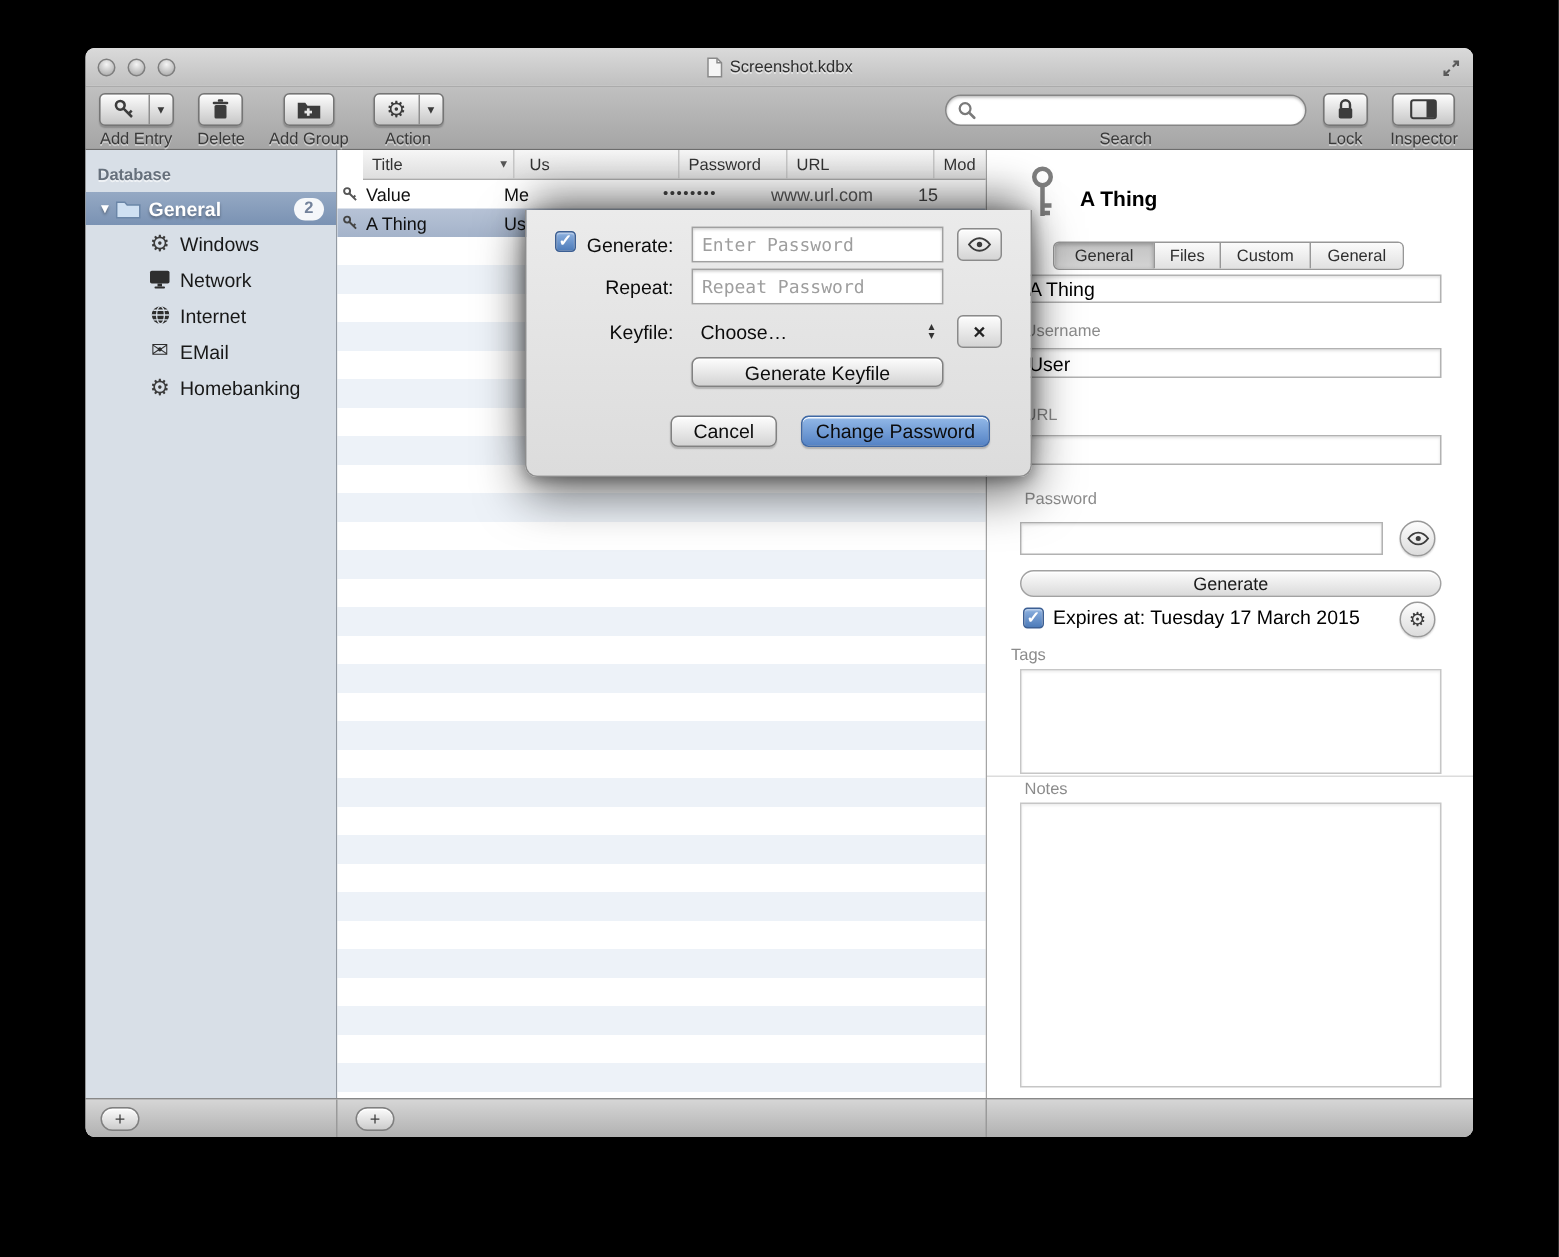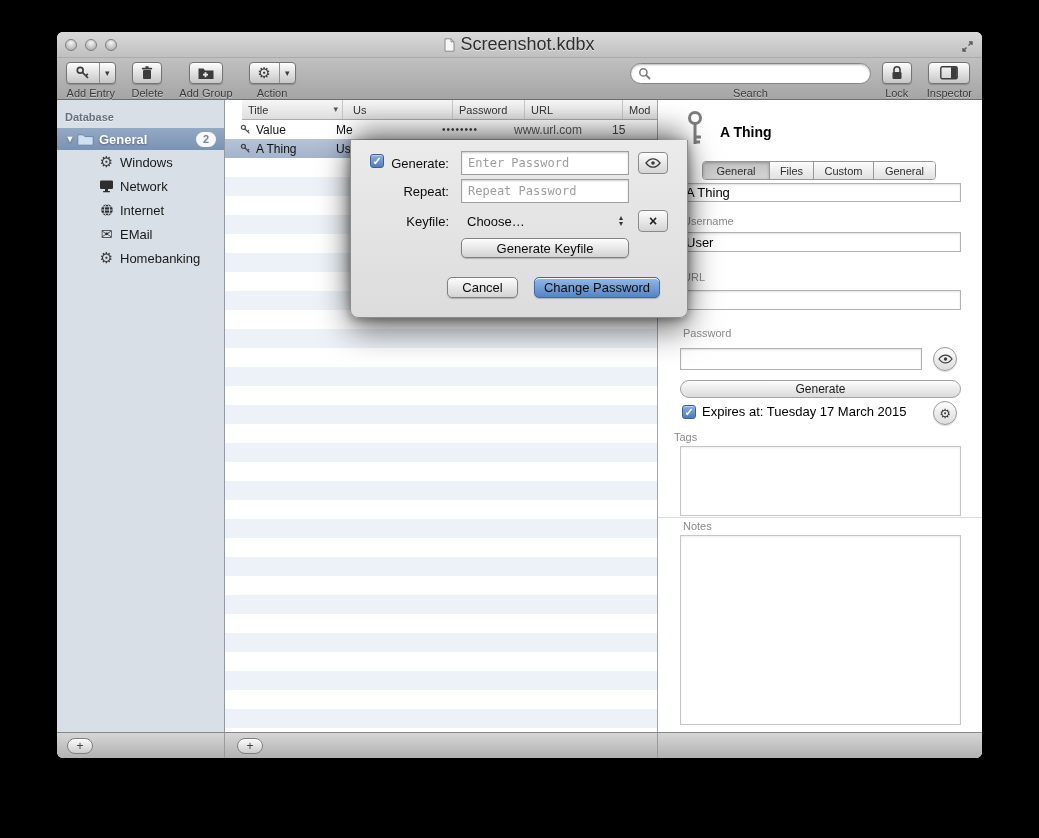--- a/index.html
+++ b/index.html
@@ -13,21 +13,21 @@
             box-shadow:0 22px 60px rgba(0,0,0,.85); }
 
   
   .titlebar { position:relative; height:26px;
               background:linear-gradient(#dadada,#c0c0c0);
               border-bottom:1px solid #ababab; }
   .traffic { position:absolute; left:8px; top:7px; display:flex; gap:8px; }
   .tl { width:12px; height:12px; border-radius:50%; border:1px solid #7e7e7e;
         background:radial-gradient(circle at 50% 30%, #f4f4f4, #a2a2a2); }
   .title-wrap { height:100%; display:flex; align-items:center; justify-content:center; gap:5px; }
-  .win-title { font-size:18px; color:#2e2e2e; text-shadow:0 1px 0 rgba(255,255,255,.55); }
+  .win-title { font-size:11px; color:#2e2e2e; text-shadow:0 1px 0 rgba(255,255,255,.55); }
   .fs-icon { position:absolute; right:8px; top:7px; width:13px; height:13px; }
 
   
   .toolbar { position:relative; height:42px;
              background:linear-gradient(#c0c0c0,#a5a5a5);
              border-bottom:1px solid #6d6d6d; }
   .tb-left { position:absolute; left:9px; top:4px; display:flex; gap:16px; }
   .tb-item { display:flex; flex-direction:column; align-items:center; }
   .tb-btn { height:22px; border:1px solid #757575; border-radius:4px;
             background:linear-gradient(#fdfdfd,#c6c6c6);
@@ -75,21 +75,21 @@
                border-bottom:1px solid #ababab; display:flex; font-size:11px; color:#333;margin-left:17px; }
   .el-col { padding:4px 4px 0 6px; border-right:1px solid #c6c6c6; position:relative; }
   .el-col .sort { position:absolute; right:4px; top:4px; font-size:9px; color:#555; }
   .w-title{ width:101px; } .w-user{ width:110px; padding-left:10px; }
   .w-pass{ width:72px; } .w-url{ width:98px; } .w-mod{ flex:1; border-right:none; }
   .el-body { position:absolute; top:20px; bottom:0; left:0; right:0;
              background:repeating-linear-gradient(180deg,#ffffff 0 19px,#edf2f8 19px 38px); }
   .el-row { height:19px; display:flex; align-items:center; font-size:12px; color:#101010; }
   .el-row.selected { background:linear-gradient(#b7c3d6,#a4b3ca); }
   .c { overflow:hidden; white-space:nowrap; }
-  .c-title{ width:101px; display:flex; align-items:center; gap:5px; padding-left:15px; }
+  .c-title{ width:101px; display:flex; align-items:center; gap:5px; padding-left:3px; }
   .c-user{ width:110px; padding-left:10px; }
   .c-pass{ width:72px; padding-left:6px; font-size:10px; letter-spacing:1px; color:#444; }
   .c-url{ width:98px; padding-left:6px; color:#5c5c5c; }
   .c-mod{ flex:1; padding-left:6px; color:#444; }
 
   
   .inspector { flex:1; background:#fff; position:relative; font-size:13px; }
   .insp-key { position:absolute; left:24px; top:10px; }
   .insp-title { position:absolute; left:62px; top:24px; font-size:14px; font-weight:bold; color:#000; }
   .tabs { position:absolute; left:44px; top:61px; height:19px; display:flex;

